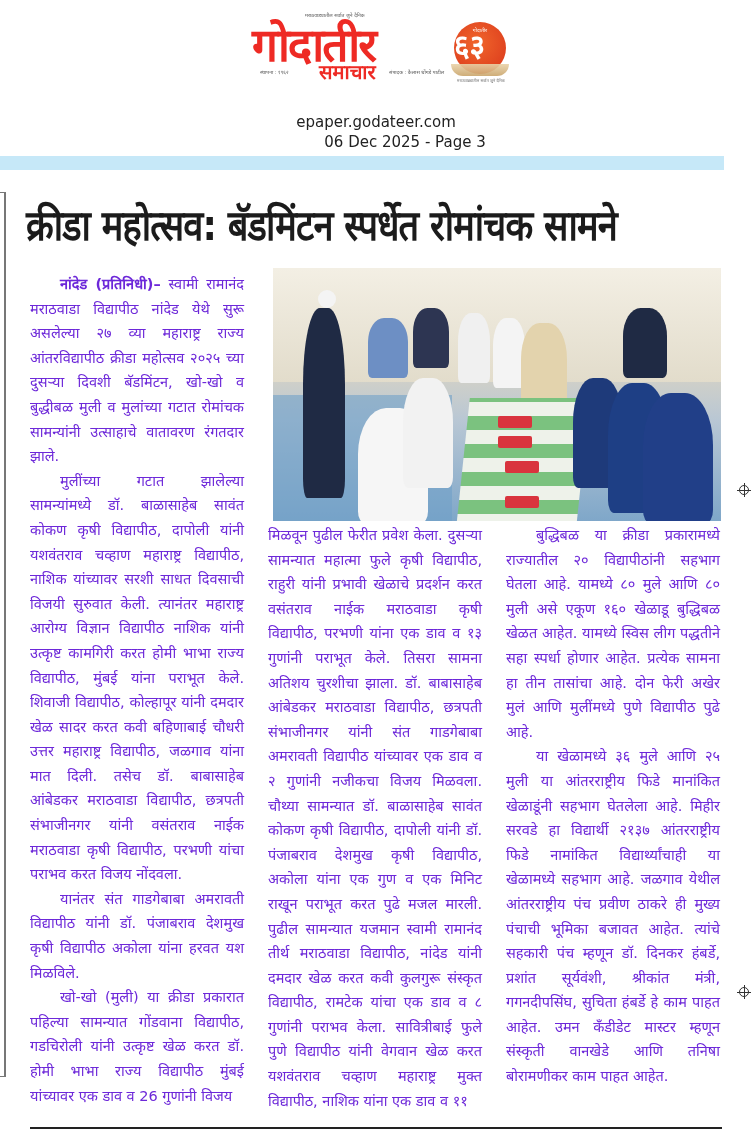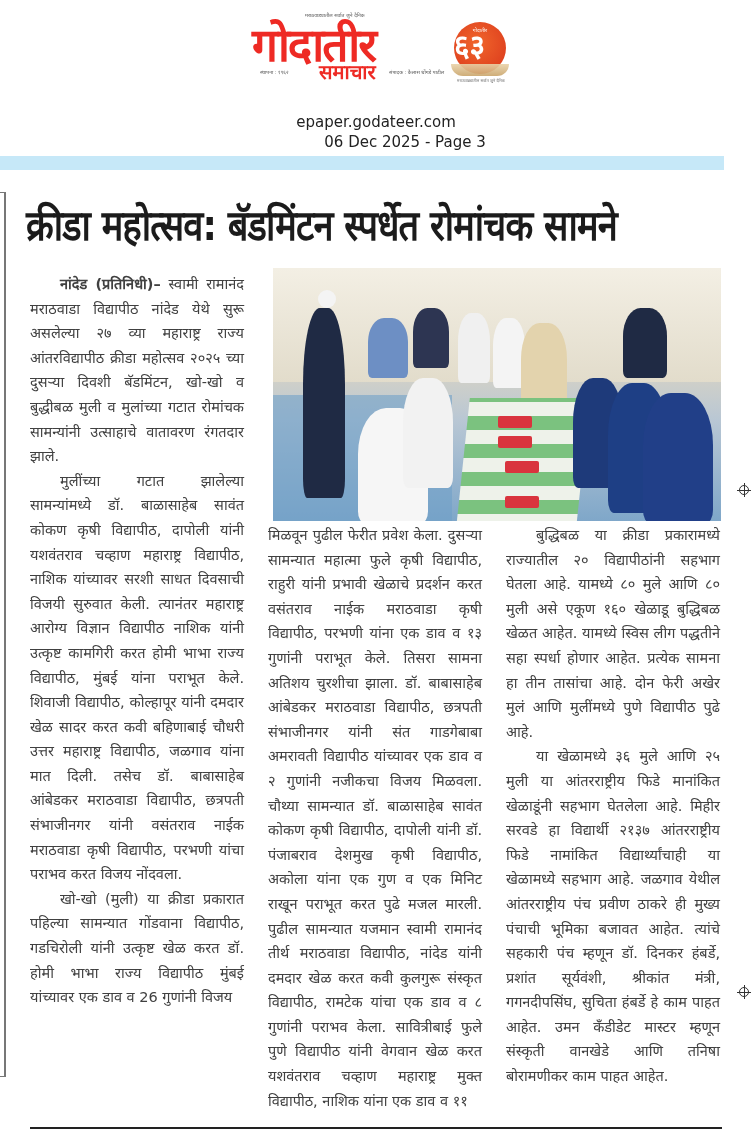--- a/index.html
+++ b/index.html
@@ -39,21 +39,21 @@
 
   .photo { position:absolute; left:273px; top:268px; width:448px; height:253px; overflow:hidden;
            background:linear-gradient(180deg,#e9e4d6 0%, #ddd5c2 35%, #b9c7d4 60%, #7fa7c9 100%); }
   .photo .wall { position:absolute; left:0; top:0; width:100%; height:45%; background:linear-gradient(180deg,#f3efe4,#e2dccb); }
   .photo .floor { position:absolute; left:0; bottom:0; width:40%; height:50%; background:#6fa0c8; opacity:.6; }
   .photo .table { position:absolute; left:190px; top:130px; width:120px; height:130px;
                   background:repeating-linear-gradient(0deg,#eef2ea 0 14px,#7bc27f 14px 28px); transform:skewX(-6deg); }
   .photo .person { position:absolute; border-radius:40% 40% 10% 10%; }
   .photo .tag { position:absolute; width:34px; height:12px; background:#d9343e; border-radius:2px; }
 
-  .col { position:absolute; font-family:"DejaVu Sans", sans-serif; font-size:14.5px; line-height:24.6px; color:#404040;
+  .col { position:absolute; font-family:"DejaVu Sans", sans-serif; font-size:14.5px; line-height:24.6px; color:#6d28d9;
          text-align:justify; }
   .col p { margin:0; text-indent:30px; }
   .col .lead-bold { font-weight:bold; }
   .col1 { left:30px; top:272px; width:214px; }
   .col2 { left:268px; top:523px; width:214px; }
   .col3 { left:506px; top:523px; width:214px; }
   .bottom-rule { position:absolute; left:30px; top:1127px; width:692px; height:2px; background:#222; }
 
   .reg-mark { position:absolute; width:14px; height:14px; }
   .reg-mark:before { content:""; position:absolute; left:2px; top:2px; width:8px; height:8px; border:1.5px solid #333; border-radius:50%; }
@@ -109,20 +109,21 @@
   <div class="person" style="left:85px;top:140px;width:70px;height:115px;background:#f6f6f6;"></div>
   <div class="person" style="left:130px;top:110px;width:50px;height:110px;background:#f2f2f2;"></div>
   <div class="person" style="left:300px;top:110px;width:50px;height:110px;background:#1e3a7a;"></div>
   <div class="person" style="left:335px;top:115px;width:60px;height:130px;background:#1e3f85;"></div>
   <div class="person" style="left:370px;top:125px;width:70px;height:130px;background:#213f88;"></div>
 </div>
 
 <div class="col col1">
   <p><span class="lead-bold">नांदेड (प्रतिनिधी)–</span> <span>स्वामी रामानंद मराठवाडा विद्यापीठ नांदेड येथे सुरू असलेल्या २७ व्या महाराष्ट्र राज्य आंतरविद्यापीठ क्रीडा महोत्सव २०२५ च्या दुसऱ्या दिवशी बॅडमिंटन, खो-खो व बुद्धीबळ मुली व मुलांच्या गटात रोमांचक सामन्यांनी उत्साहाचे वातावरण रंगतदार झाले.</span></p>
   <p>मुलींच्या गटात झालेल्या सामन्यांमध्ये डॉ. बाळासाहेब सावंत कोकण कृषी विद्यापीठ, दापोली यांनी यशवंतराव चव्हाण महाराष्ट्र विद्यापीठ, नाशिक यांच्यावर सरशी साधत दिवसाची विजयी सुरुवात केली. त्यानंतर महाराष्ट्र आरोग्य विज्ञान विद्यापीठ नाशिक यांनी उत्कृष्ट कामगिरी करत होमी भाभा राज्य विद्यापीठ, मुंबई यांना पराभूत केले. शिवाजी विद्यापीठ, कोल्हापूर यांनी दमदार खेळ सादर करत कवी बहिणाबाई चौधरी उत्तर महाराष्ट्र विद्यापीठ, जळगाव यांना मात दिली. तसेच डॉ. बाबासाहेब आंबेडकर मराठवाडा विद्यापीठ, छत्रपती संभाजीनगर यांनी वसंतराव नाईक मराठवाडा कृषी विद्यापीठ, परभणी यांचा पराभव करत विजय नोंदवला.</p>
+  <p>यानंतर संत गाडगेबाबा अमरावती विद्यापीठ यांनी डॉ. पंजाबराव देशमुख कृषी विद्यापीठ अकोला यांना हरवत यश मिळविले.</p>
   <p>खो-खो (मुली) या क्रीडा प्रकारात पहिल्या सामन्यात गोंडवाना विद्यापीठ, गडचिरोली यांनी उत्कृष्ट खेळ करत डॉ. होमी भाभा राज्य विद्यापीठ मुंबई यांच्यावर एक डाव व 26 गुणांनी विजय</p>
 </div>
 
 <div class="col col2">
   <p style="text-indent:0">मिळवून पुढील फेरीत प्रवेश केला. दुसऱ्या सामन्यात महात्मा फुले कृषी विद्यापीठ, राहुरी यांनी प्रभावी खेळाचे प्रदर्शन करत वसंतराव नाईक मराठवाडा कृषी विद्यापीठ, परभणी यांना एक डाव व १३ गुणांनी पराभूत केले. तिसरा सामना अतिशय चुरशीचा झाला. डॉ. बाबासाहेब आंबेडकर मराठवाडा विद्यापीठ, छत्रपती संभाजीनगर यांनी संत गाडगेबाबा अमरावती विद्यापीठ यांच्यावर एक डाव व २ गुणांनी नजीकचा विजय मिळवला. चौथ्या सामन्यात डॉ. बाळासाहेब सावंत कोकण कृषी विद्यापीठ, दापोली यांनी डॉ. पंजाबराव देशमुख कृषी विद्यापीठ, अकोला यांना एक गुण व एक मिनिट राखून पराभूत करत पुढे मजल मारली. पुढील सामन्यात यजमान स्वामी रामानंद तीर्थ मराठवाडा विद्यापीठ, नांदेड यांनी दमदार खेळ करत कवी कुलगुरू संस्कृत विद्यापीठ, रामटेक यांचा एक डाव व ८ गुणांनी पराभव केला. सावित्रीबाई फुले पुणे विद्यापीठ यांनी वेगवान खेळ करत यशवंतराव चव्हाण महाराष्ट्र मुक्त विद्यापीठ, नाशिक यांना एक डाव व ११</p>
 </div>
 
 <div class="col col3">
   <p>बुद्धिबळ या क्रीडा प्रकारामध्ये राज्यातील २० विद्यापीठांनी सहभाग घेतला आहे. यामध्ये ८० मुले आणि ८० मुली असे एकूण १६० खेळाडू बुद्धिबळ खेळत आहेत. यामध्ये स्विस लीग पद्धतीने सहा स्पर्धा होणार आहेत. प्रत्येक सामना हा तीन तासांचा आहे. दोन फेरी अखेर मुलं आणि मुलींमध्ये पुणे विद्यापीठ पुढे आहे.</p>
   <p>या खेळामध्ये ३६ मुले आणि २५ मुली या आंतरराष्ट्रीय फिडे मानांकित खेळाडूंनी सहभाग घेतलेला आहे. मिहीर सरवडे हा विद्यार्थी २१३७ आंतरराष्ट्रीय फिडे नामांकित विद्यार्थ्यांचाही या खेळामध्ये सहभाग आहे. जळगाव येथील आंतरराष्ट्रीय पंच प्रवीण ठाकरे ही मुख्य पंचाची भूमिका बजावत आहेत. त्यांचे सहकारी पंच म्हणून डॉ. दिनकर हंबर्डे, प्रशांत सूर्यवंशी, श्रीकांत मंत्री, गगनदीपसिंघ, सुचिता हंबर्डे हे काम पाहत आहेत. उमन कँडीडेट मास्टर म्हणून संस्कृती वानखेडे आणि तनिषा बोरामणीकर काम पाहत आहेत.</p>

